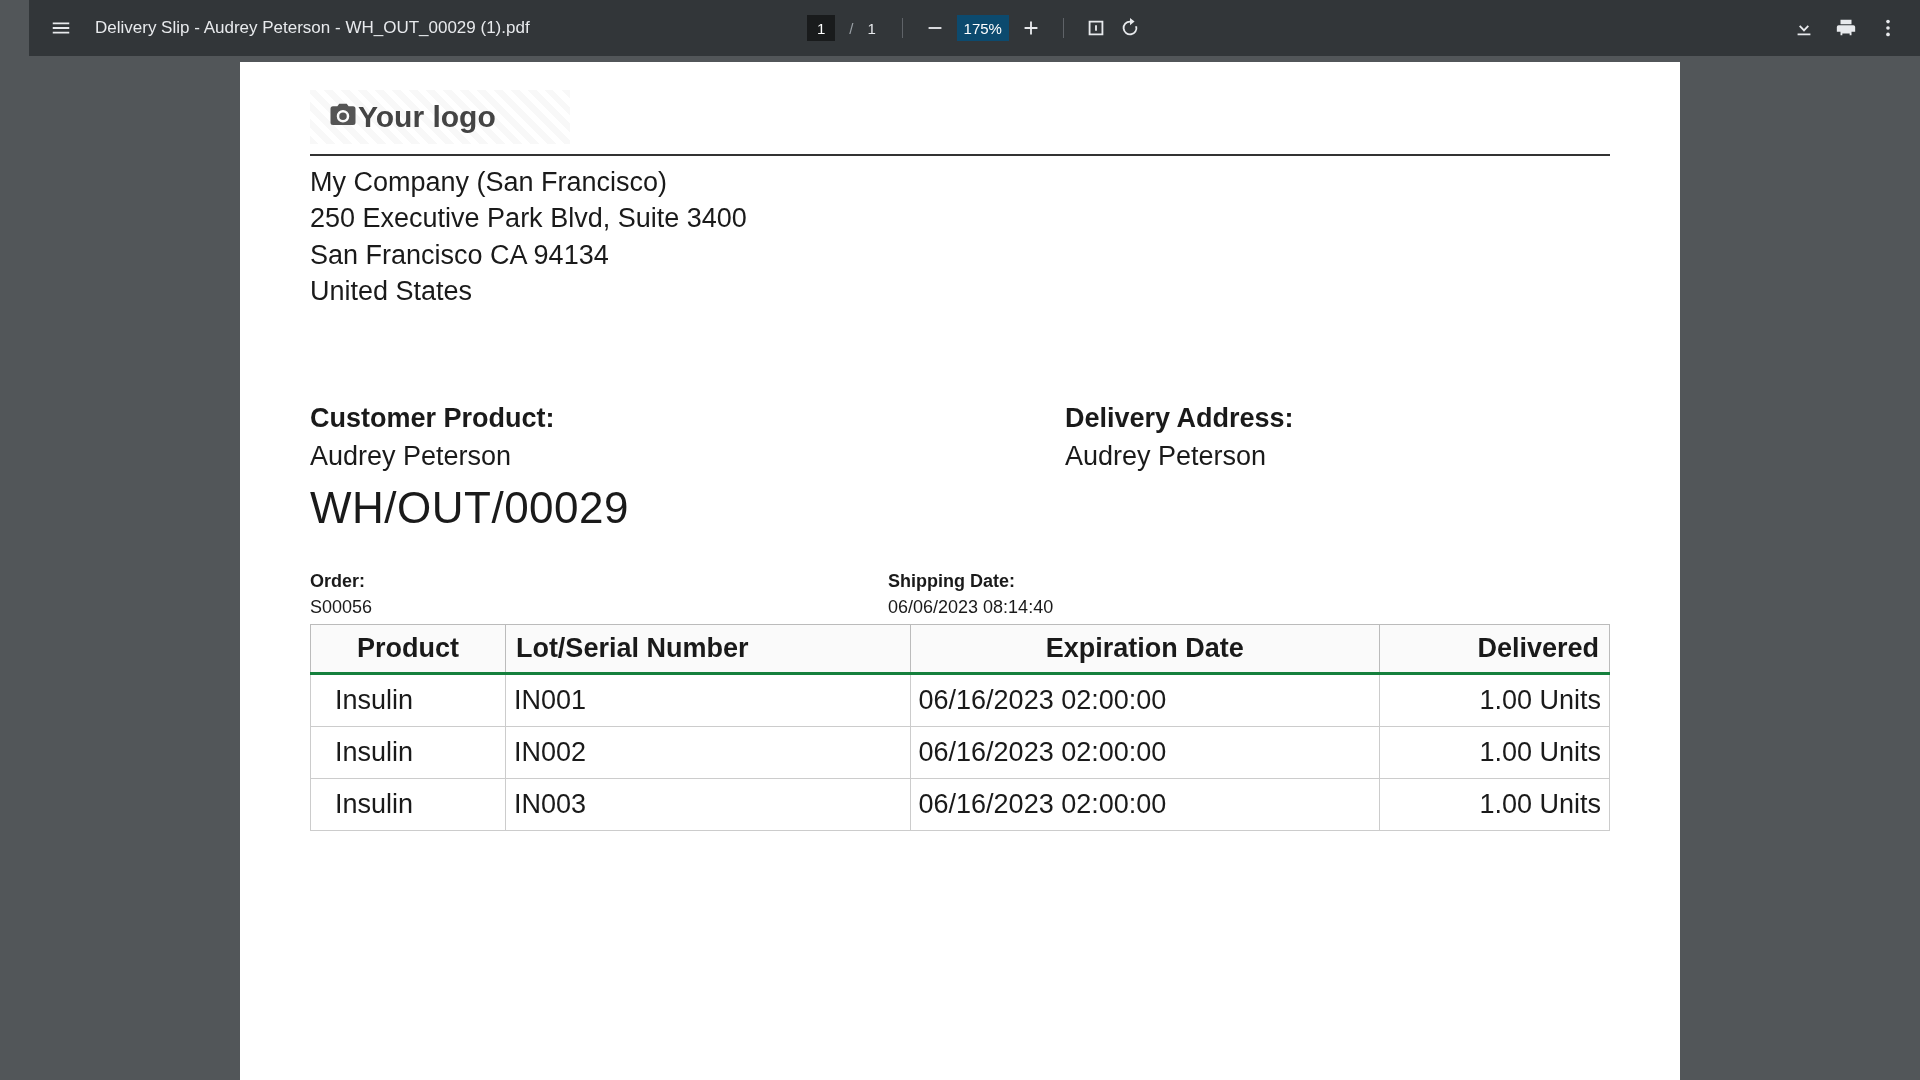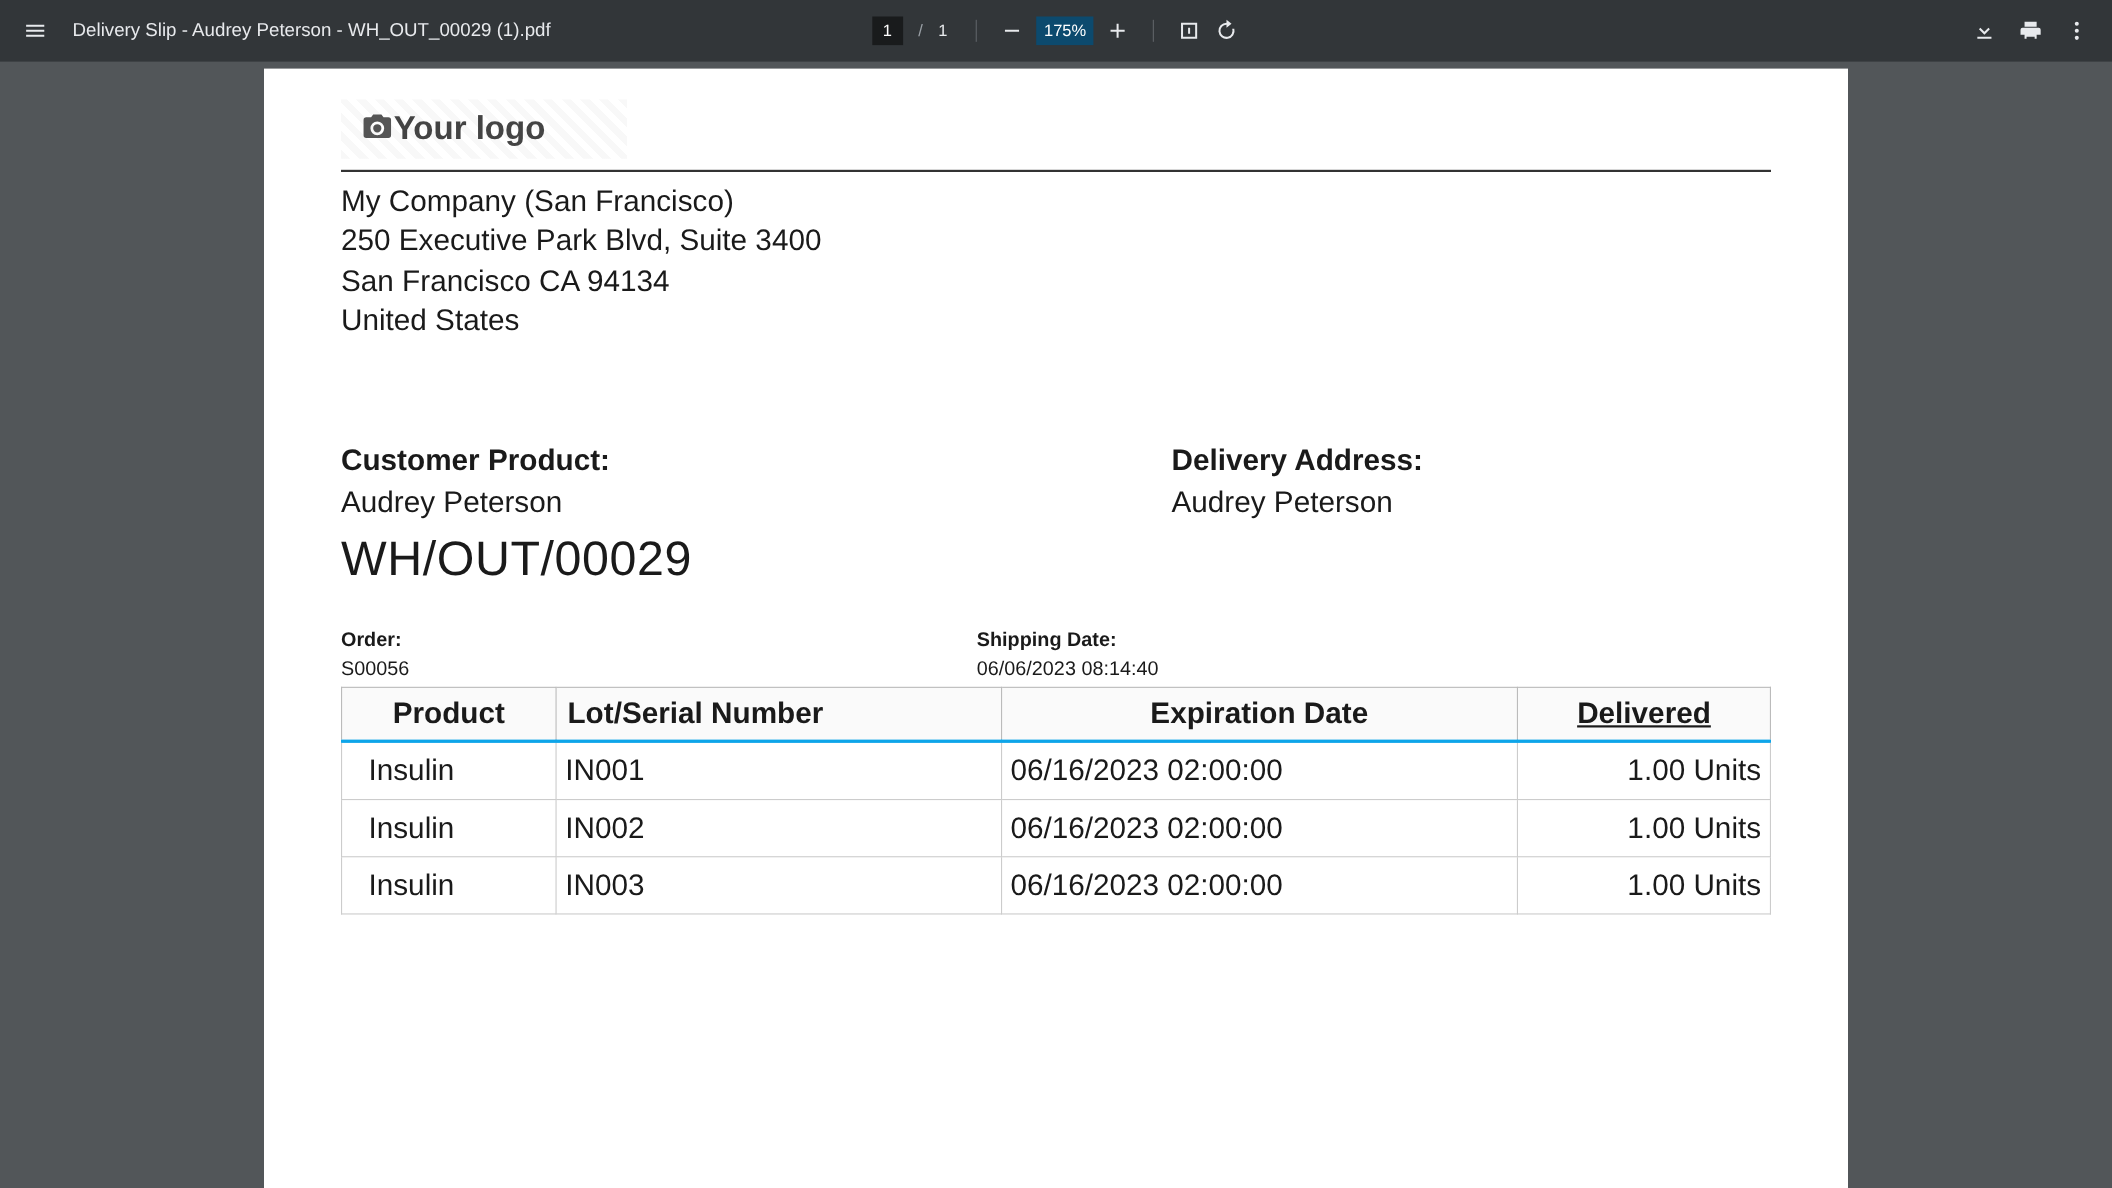--- a/index.html
+++ b/index.html
@@ -11,20 +11,21 @@
   overflow: hidden;
 }
 .toolbar {
   background: #323639;
   height: 56px;
   display: flex;
   align-items: center;
   padding: 12px 20px;
   color: #e8eaed;
   font-size: 17px;
+  margin-left: 29px;
 }
 .tb-left { display: flex; align-items: center; gap: 22px; flex: 1; }
 .tb-center { display: flex; align-items: center; gap: 10px; }
 .tb-right { display: flex; align-items: center; gap: 18px; flex: 1; justify-content: flex-end; }
 .menu-icon, .icon-btn { width: 24px; height: 24px; display: flex; align-items: center; justify-content: center; cursor: pointer; color: #e8eaed; }
 .menu-icon svg, .icon-btn svg { width: 22px; height: 22px; fill: #e8eaed; }
 .filename { color: #e8eaed; font-size: 17px; }
 .page-input {
   background: #191b1c;
   color: #fff;
@@ -87,37 +88,37 @@
   border-collapse: collapse;
   font-size: 27px;
   margin-top: 2px;
 }
 table.items th {
   font-weight: 700;
   border: 1px solid #bbb;
   background: #fafafa;
   padding: 8px 10px;
 }
-table.items thead tr { border-bottom: 3px solid #0ea5e9; }
+table.items thead tr { border-bottom: 3px solid #15803d; }
 table.items td {
   border: 1px solid #ccc;
   padding: 10px 10px;
 }
 table.items th:nth-child(1), table.items td:nth-child(1) { width: 195px; text-align: center; }
 table.items th:nth-child(2), table.items td:nth-child(2) { width: 405px; text-align: center; }
 table.items th:nth-child(3), table.items td:nth-child(3) { width: 470px; text-align: center; }
 table.items th:nth-child(4), table.items td:nth-child(4) { width: 230px; text-align: center; }
 table.items td:nth-child(1) { text-align: left; padding-left: 24px; }
 table.items td:nth-child(2) { text-align: left; padding-left: 8px; }
 table.items td:nth-child(3) { text-align: left; padding-left: 8px; margin-left: 29px; }
 table.items td:nth-child(4) { text-align: right; padding-right: 8px; }
 table.items th:nth-child(1) { text-align: center; }
 table.items th:nth-child(2) { text-align: left; }
 table.items th:nth-child(3) { text-align: center; }
-table.items th:nth-child(4) { text-align: center; text-decoration: underline; }
+table.items th:nth-child(4) { text-align: right; }
 </style>
 </head>
 <body>
 
 <div class="toolbar">
   <div class="tb-left">
     <span class="menu-icon">
       <svg viewBox="0 0 24 24">
           <path d="M3 6h18v2H3V6zm0 5h18v2H3v-2zm0 5h18v2H3v-2z"></path>
         </svg>

